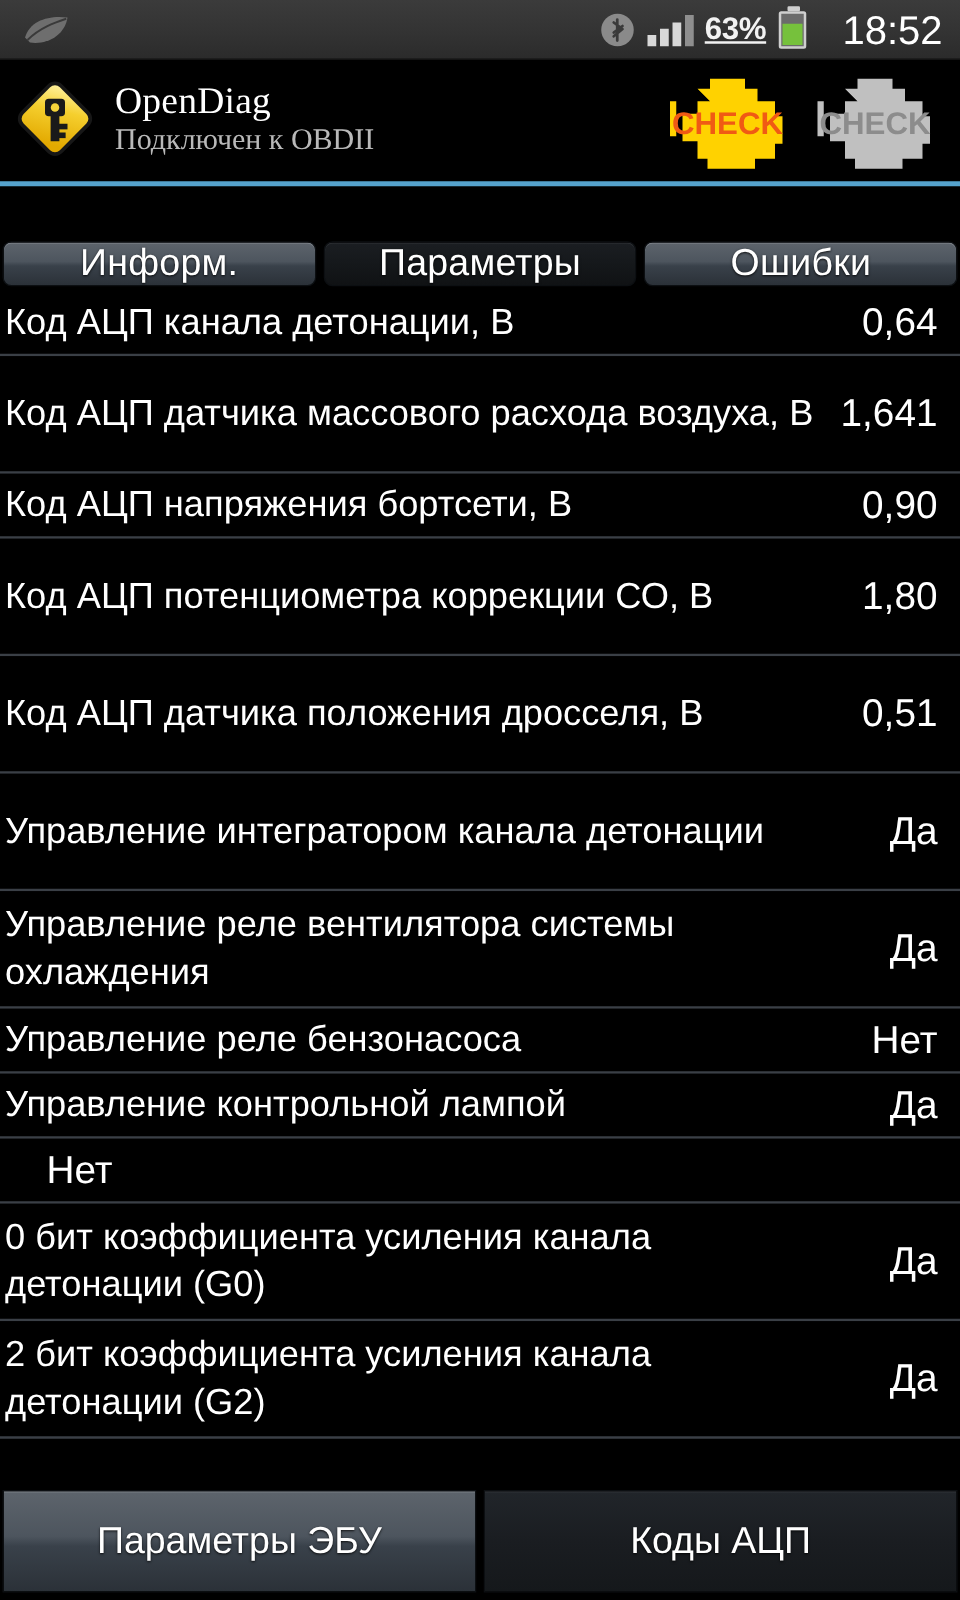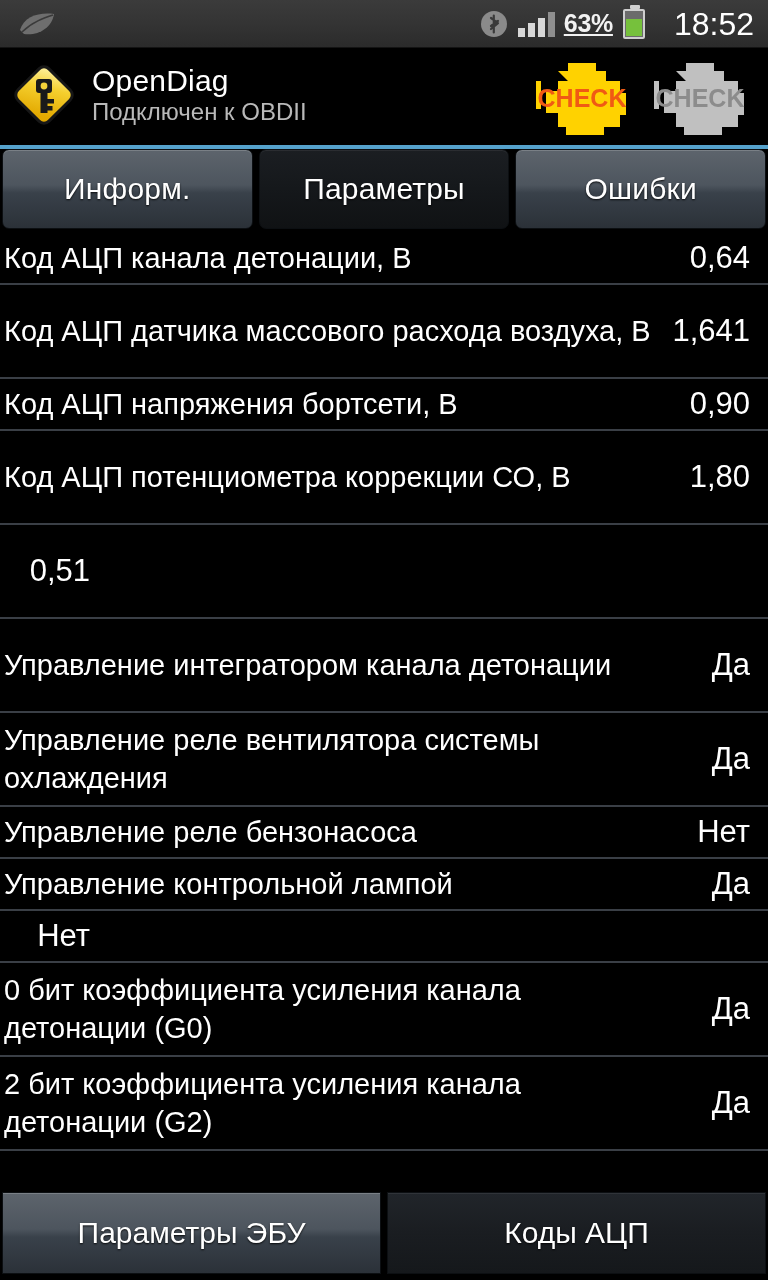--- a/index.html
+++ b/index.html
@@ -58,42 +58,42 @@
   #app-header {
     height:93px; flex:0 0 93px;
     background:#000;
     display:flex; align-items:center;
     padding:0 6px 0 10px;
     position:relative;
   }
   .app-icon { width:68px; height:68px; flex:0 0 68px; }
   .title-block {
     margin-left:14px; flex:1 1 auto;
-    display:flex; flex-direction:column; justify-content:center;
+    display:flex; flex-direction:column; justify-content:center;font-family:Liberation Serif, serif;
   }
   .app-title {
     color:#ffffff; font-size:30px; line-height:34px;
     font-weight:normal; letter-spacing:0.2px;
   }
   .app-subtitle {
     color:#b9b9b9; font-size:24px; line-height:28px;
     font-weight:normal;
   }
   .mil-icons { display:flex; align-items:center; gap:10px; padding-right:8px; }
   .mil { width:108px; height:88px; }
 
   
   #tabbar-wrap { flex:0 0 92px; position:relative; background:#000; }
   .tab-topline {
     position:absolute; top:4px; left:0; right:0; height:4px;
     background:#55a2cc;
   }
   #tabbar {
     position:absolute; top:8px; left:0; right:0; bottom:0;
-    display:flex; gap:6px; padding:0 2px 4px 2px;
+    display:flex; gap:6px; padding:0 2px 4px 2px;align-items:flex-end;
   }
   .tab {
     flex:1 1 0; border-radius:7px;
     display:flex; align-items:center; justify-content:center;
     color:#ffffff; font-size:30px; letter-spacing:0.2px;
     text-shadow:0 1px 2px rgba(0,0,0,.85);
     border:1px solid #0c0f12;
   }
   .tab.inactive {
     background:linear-gradient(to bottom,#5d646c 0%,#4d555e 45%,#39414a 55%,#2b3138 100%);
@@ -259,20 +259,21 @@
       <span class="label">Код АЦП напряжения бортсети, В</span>
       <span class="value">0,90</span>
     </div>
 
     <div class="row two-line">
       <span class="label">Код АЦП потенциометра коррекции СО, В</span>
       <span class="value">1,80</span>
     </div>
 
     <div class="row two-line">
+      <span class="label">Код АЦП датчика положения дросселя, В</span>
       <span class="value">0,51</span>
     </div>
 
     <div class="row two-line">
       <span class="label">Управление интегратором канала детонации</span>
       <span class="value">Да</span>
     </div>
 
     <div class="row two-line">
       <span class="label">Управление реле вентилятора системы охлаждения</span>

